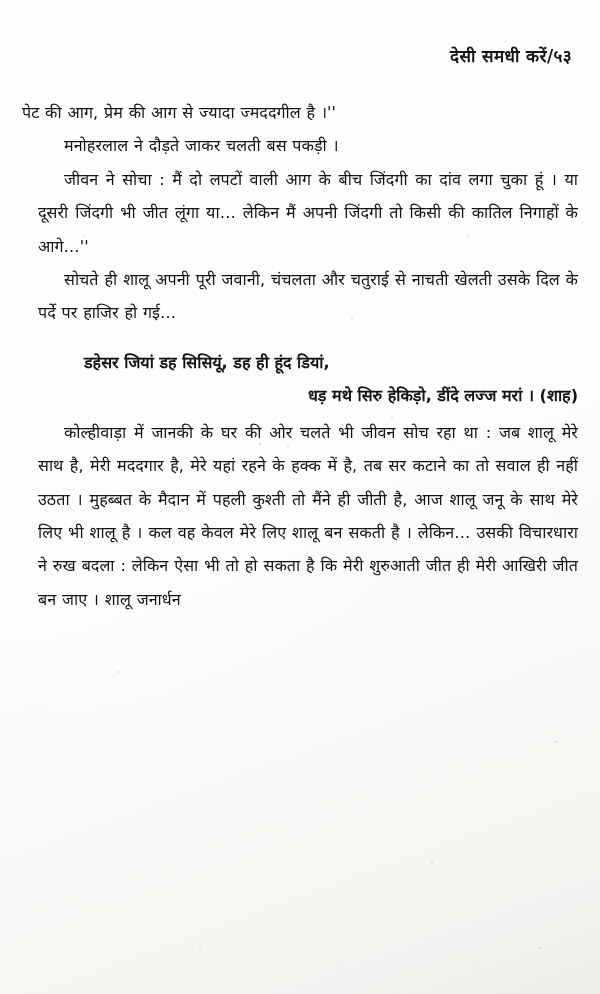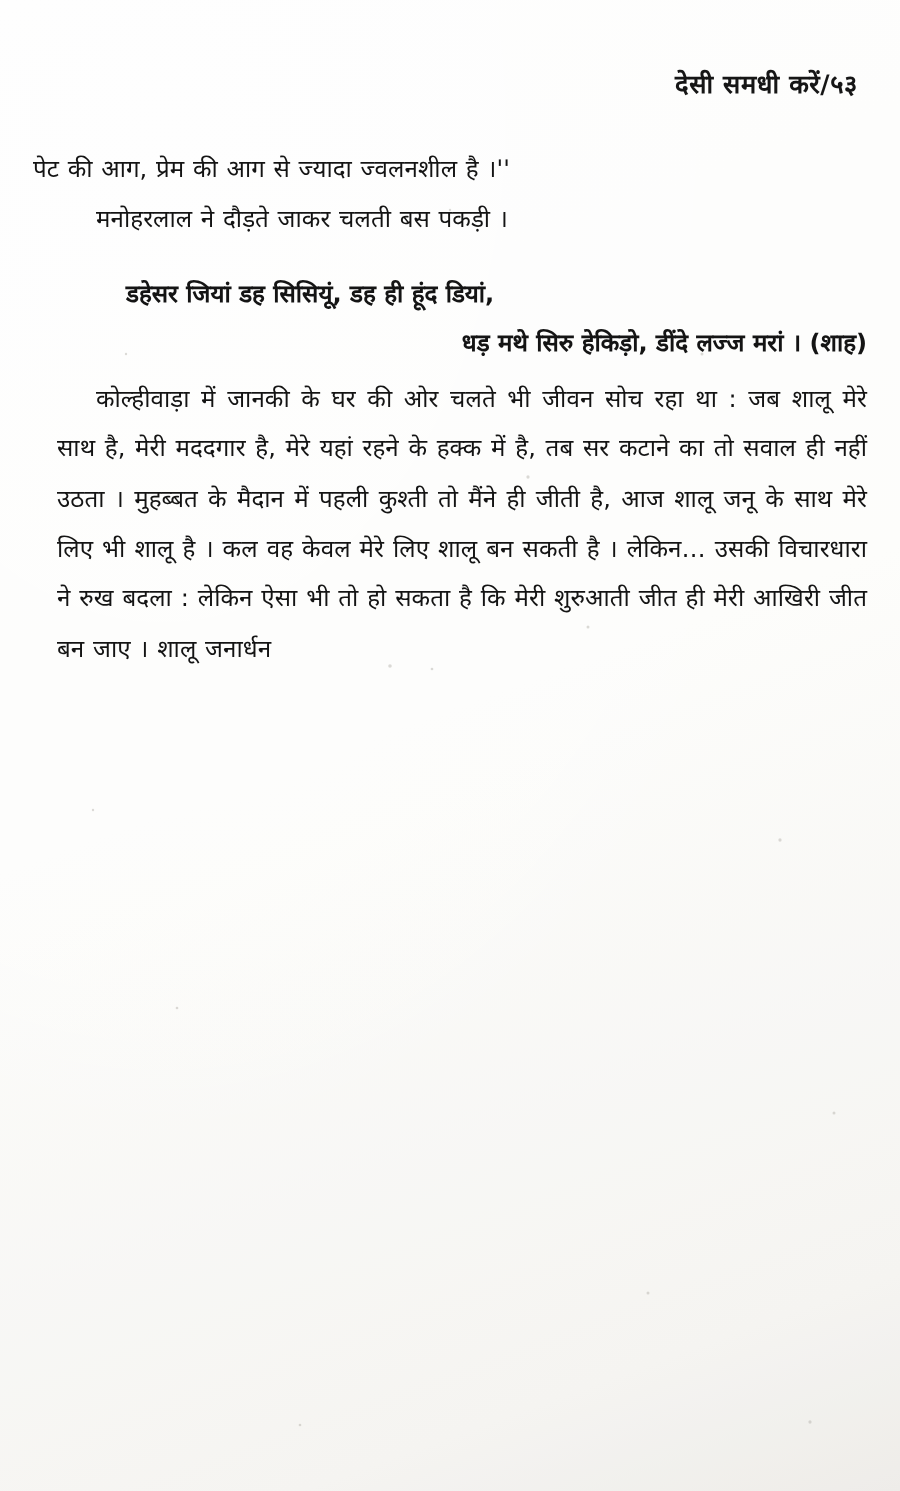--- a/index.html
+++ b/index.html
@@ -135,26 +135,28 @@
   </svg>
 
   <div class="content">
 
     <div class="header">
       <div class="header-title">देसी समधी करें/५३</div>
     </div>
 
     <div class="body-block">
 
-      <p class="para noindent">पेट की आग, प्रेम की आग से ज्यादा ज्वलनशील है ।''</p>
+      <p class="para noindent">पेट की आग, प्रेम की आग से ज्यादा ज्मददगील है ।''</p>
 
       <p class="para indent last-line-left">मनोहरलाल ने दौड़ते जाकर चलती बस पकड़ी ।</p>
 
 
+      <p class="para indent last-line-left">जीवन ने सोचा : मैं दो लपटों वाली आग के बीच जिंदगी का दांव लगा चुका हूं । या दूसरी जिंदगी भी जीत लूंगा या… लेकिन मैं अपनी जिंदगी तो किसी की कातिल निगाहों के आगे…''</p>
 
+      <p class="para indent last-line-left">सोचते ही शालू अपनी पूरी जवानी, चंचलता और चतुराई से नाचती खेलती उसके दिल के पर्दे पर हाजिर हो गई…</p>
 
 
       <div class="verse">
         <div class="verse-line verse-line-1">डहेसर जियां डह सिसियूं, डह ही हूंद डियां,</div>
         <div class="verse-line verse-line-2">धड़ मथे सिरु हेकिड़ो, डींदे लज्ज मरां । (शाह)</div>
       </div>
 
 
       <p class="para indent last-line-left">
         <span class="lead-bold">कोल्हीवाड़ा</span><span> में जानकी के घर की ओर चलते भी जीवन सोच रहा था : जब शालू मेरे साथ है, मेरी मददगार है, मेरे यहां रहने के हक्क में है, तब सर कटाने का तो सवाल ही नहीं उठता । मुहब्बत के मैदान में पहली कुश्ती तो मैंने ही जीती है, आज शालू जनू के साथ मेरे लिए भी शालू है । कल वह केवल मेरे लिए शालू बन सकती है । लेकिन… उसकी विचारधारा ने रुख बदला : लेकिन ऐसा भी तो हो सकता है कि मेरी शुरुआती जीत ही मेरी आखिरी जीत बन जाए । शालू जनार्धन</span>

